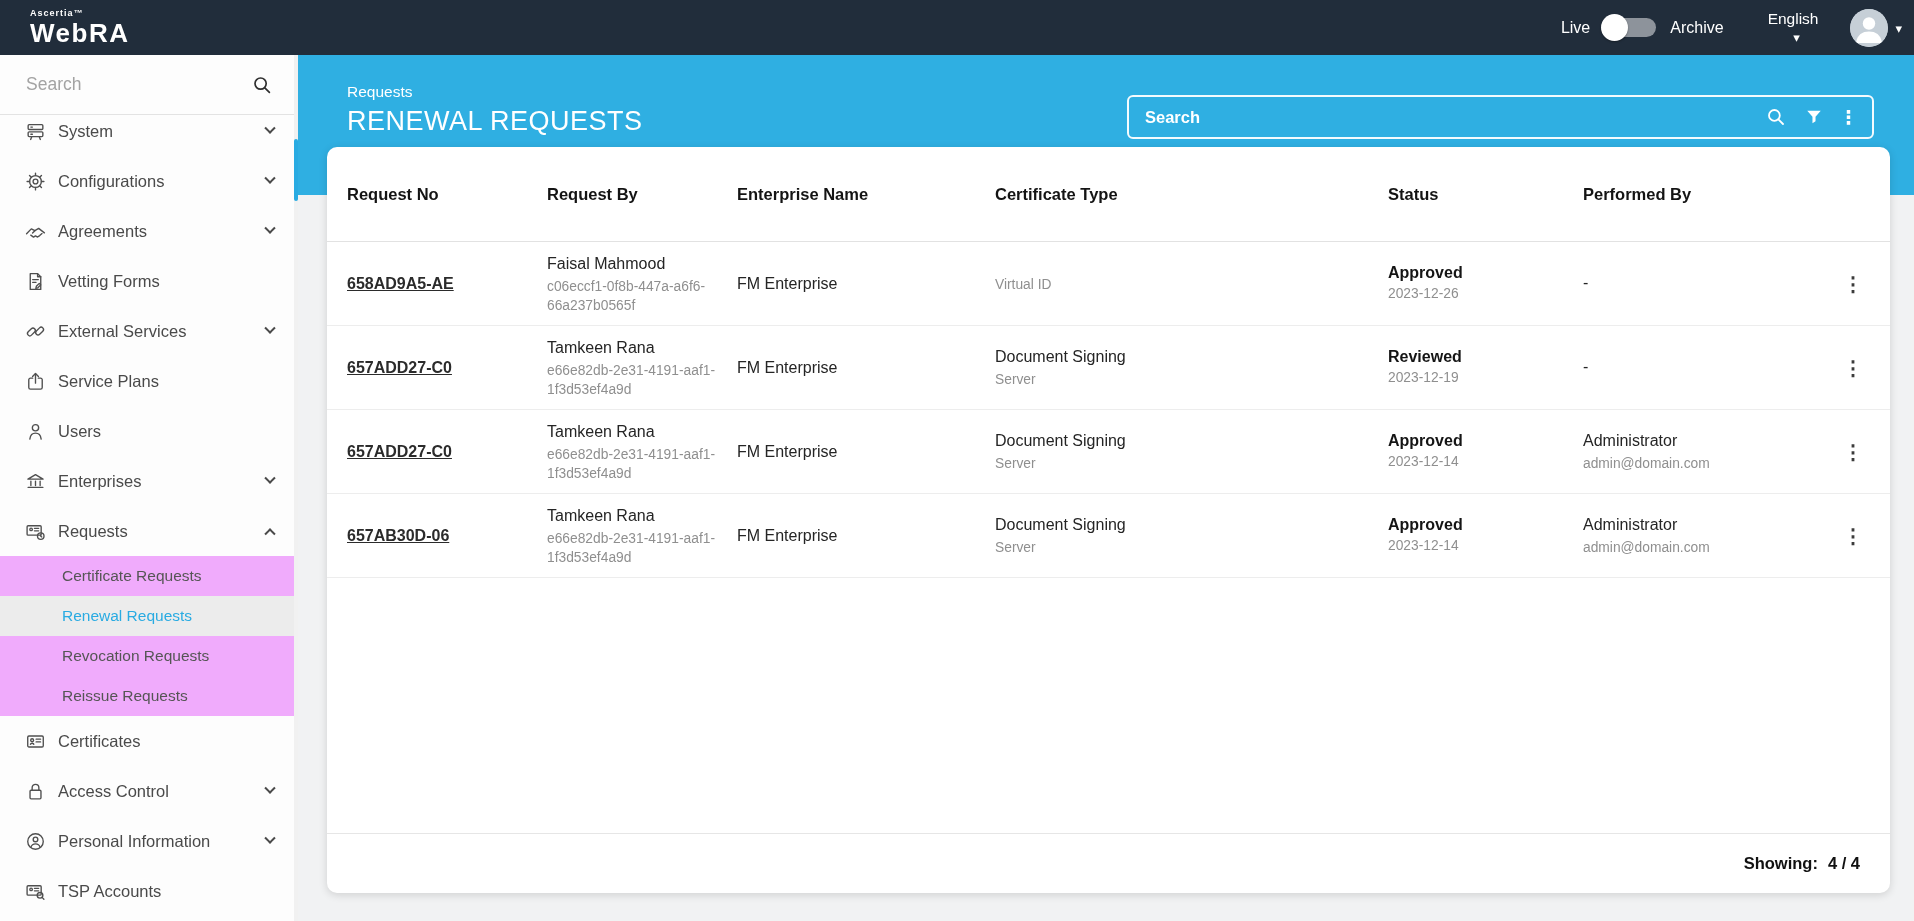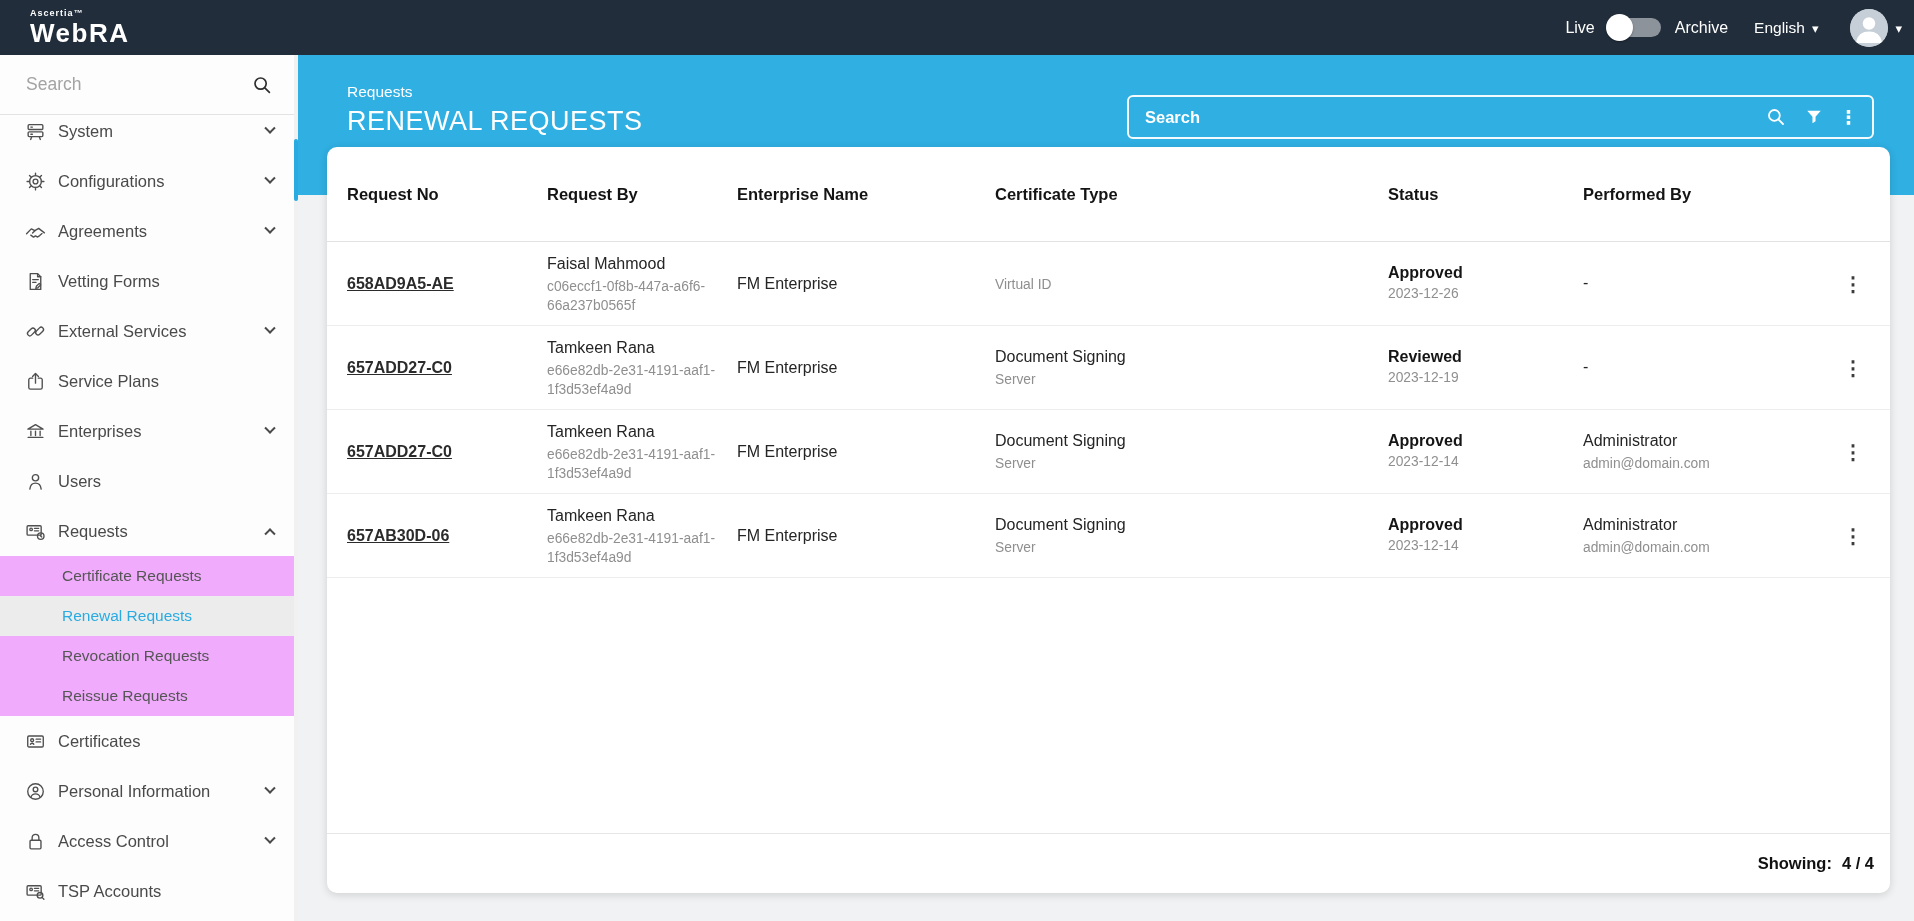--- a/index.html
+++ b/index.html
@@ -10,21 +10,21 @@
   .topbar { position:absolute; top:0; left:0; width:1914px; height:55px; background:#212d3b;
             display:flex; align-items:center; justify-content:space-between; z-index:30; }
   .brand { padding-left:30px; display:flex; flex-direction:column; line-height:1; color:#fff; }
   .brand-sup { font-size:9px; letter-spacing:1px; font-weight:700; margin-bottom:2px; }
   .brand-name { font-size:26px; font-weight:700; letter-spacing:1.5px; }
   .topbar-right { display:flex; align-items:center; padding-right:12px; color:#fff; }
   .mode-label { font-size:16px; }
   .toggle { width:52px; height:19px; background:#8d939b; border-radius:10px; margin:0 14px; position:relative; cursor:pointer; }
   .toggle .knob { position:absolute; left:-3px; top:-4px; width:27px; height:27px; background:#fff; border-radius:50%;
                   box-shadow:0 1px 2px rgba(0,0,0,.35); }
-  .lang { margin-left:26px; display:flex; align-items:center; font-size:15.5px; cursor:pointer; }
+  .lang { margin-left:44px; display:flex; align-items:center; font-size:15.5px; cursor:pointer;flex-direction:column; }
   .caret-down { display:inline-block; margin-left:7px; }
   .caret-down::after { content:"▾"; font-size:13px; }
   .avatar-wrap { margin-left:32px; display:flex; align-items:center; cursor:pointer; }
   .avatar { width:38px; height:38px; border-radius:50%; background:#c6cfd7; overflow:hidden; position:relative; }
   .avatar svg { position:absolute; top:0; left:0; }
 
   
   .sidebar { position:absolute; top:55px; left:0; width:298px; height:866px; background:#fdfdfd; z-index:20; overflow:hidden; }
   .side-search { height:60px; display:flex; align-items:center; padding:0 26px; border-bottom:1px solid #e3e3e3; }
   .side-search input { flex:1; border:none; outline:none; background:transparent; font-size:17.5px; color:#333;
@@ -69,21 +69,21 @@
   .t-row { min-height:84px; border-bottom:1px solid #ededed; padding-top:8px; padding-bottom:8px; }
   .cell .primary { font-size:16px; color:#252525; line-height:1.45; }
   .cell .secondary { font-size:13.8px; color:#8f8f8f; line-height:1.4; margin-top:2px; }
   .guid { max-width:172px; overflow-wrap:break-word; }
   .req-link { font-size:16px; font-weight:600; color:#2b2b2b; text-decoration:underline; cursor:pointer; }
   .status-txt { font-size:16px; font-weight:700; color:#151515; }
   .kebab-btn { justify-self:end; width:34px; height:34px; border:none; background:transparent; color:#3c3c3c;
                font-size:20px; font-weight:700; cursor:pointer; line-height:1; }
   .kebab-btn::before { content:"⋮"; }
   .t-footer { position:absolute; bottom:0; left:0; width:100%; height:60px; border-top:1px solid #e6e6e6;
-              display:flex; align-items:center; justify-content:flex-end; padding-right:16px;
+              display:flex; align-items:center; justify-content:flex-end; padding-right:30px;
               border-radius:0 0 10px 10px; }
   .t-footer .lbl { font-size:16.5px; font-weight:700; color:#111; }
   .t-footer .val { font-size:16.5px; font-weight:700; color:#111; margin-left:10px; }
 
   svg.licon { stroke:#4f4f4f; stroke-width:1.3; fill:none; stroke-linecap:round; stroke-linejoin:round; }
 </style>
 </head>
 <body>
 
 <header class="topbar">
@@ -202,39 +202,39 @@
             <line x1="10" y1="11.6" x2="10" y2="2.6"></line>
             <path d="M7.2 5.2 L10 2.4 l2.8 2.8"></path>
           </svg>
       </span>
       <span class="mlabel">Service Plans</span>
     </div>
 
     <div class="menu-item">
       <span class="micon">
         <svg class="licon" width="21" height="21" viewBox="0 0 20 20">
+            <circle cx="10" cy="6.4" r="3"></circle>
+            <path d="M4.6 17.2c.5-4 2.9-5.6 5.4-5.6s4.9 1.6 5.4 5.6"></path>
+          </svg>
+      </span>
+      <span class="mlabel">Users</span>
+    </div>
+
+    <div class="menu-item">
+      <span class="micon">
+        <svg class="licon" width="21" height="21" viewBox="0 0 20 20">
             <path d="M2.8 7.8 L10 3.4 l7.2 4.4z"></path>
             <line x1="5.6" y1="9.6" x2="5.6" y2="13.8"></line>
             <line x1="10" y1="9.6" x2="10" y2="13.8"></line>
             <line x1="14.4" y1="9.6" x2="14.4" y2="13.8"></line>
             <line x1="3" y1="15.6" x2="17" y2="15.6"></line>
           </svg>
       </span>
       <span class="mlabel">Enterprises</span>
       <span class="chev down"></span>
-    </div>
-
-    <div class="menu-item">
-      <span class="micon">
-        <svg class="licon" width="21" height="21" viewBox="0 0 20 20">
-            <circle cx="10" cy="6.4" r="3"></circle>
-            <path d="M4.6 17.2c.5-4 2.9-5.6 5.4-5.6s4.9 1.6 5.4 5.6"></path>
-          </svg>
-      </span>
-      <span class="mlabel">Users</span>
     </div>
 
     <div class="menu-item">
       <span class="micon">
         <svg class="licon" width="21" height="21" viewBox="0 0 20 20">
             <rect x="2" y="4.5" width="13.4" height="9" rx="1"></rect>
             <circle cx="5.8" cy="8" r="1.2"></circle>
             <line x1="9" y1="7" x2="13" y2="7"></line>
             <line x1="9" y1="9.4" x2="13" y2="9.4"></line>
             <circle cx="15" cy="14.4" r="3.1"></circle>
@@ -269,37 +269,37 @@
             <line x1="10.6" y1="7.8" x2="14.8" y2="7.8"></line>
             <line x1="10.6" y1="10.4" x2="14.8" y2="10.4"></line>
           </svg>
       </span>
       <span class="mlabel">Certificates</span>
     </div>
 
     <div class="menu-item">
       <span class="micon">
         <svg class="licon" width="21" height="21" viewBox="0 0 20 20">
+            <rect x="4.8" y="8.8" width="10.4" height="8.2" rx="1"></rect>
+            <path d="M6.8 8.8V6.4a3.2 3.2 0 0 1 6.4 0v2.4"></path>
+          </svg>
+      </span>
+      <span class="mlabel">Access Control</span>
+      <span class="chev down"></span>
+    </div>
+
+    <div class="menu-item">
+      <span class="micon">
+        <svg class="licon" width="21" height="21" viewBox="0 0 20 20">
             <circle cx="10" cy="10" r="7.4"></circle>
             <circle cx="10" cy="8" r="2.2"></circle>
             <path d="M5.6 15.4c.8-2.5 2.6-3.2 4.4-3.2s3.6.7 4.4 3.2"></path>
           </svg>
       </span>
       <span class="mlabel">Personal Information</span>
-      <span class="chev down"></span>
-    </div>
-
-    <div class="menu-item">
-      <span class="micon">
-        <svg class="licon" width="21" height="21" viewBox="0 0 20 20">
-            <rect x="4.8" y="8.8" width="10.4" height="8.2" rx="1"></rect>
-            <path d="M6.8 8.8V6.4a3.2 3.2 0 0 1 6.4 0v2.4"></path>
-          </svg>
-      </span>
-      <span class="mlabel">Access Control</span>
       <span class="chev down"></span>
     </div>
 
     <div class="menu-item">
       <span class="micon">
         <svg class="licon" width="21" height="21" viewBox="0 0 20 20">
             <rect x="2" y="4.5" width="13.4" height="9" rx="1"></rect>
             <circle cx="5.8" cy="8" r="1.2"></circle>
             <line x1="9" y1="7" x2="13" y2="7"></line>
             <line x1="9" y1="9.4" x2="13" y2="9.4"></line>

